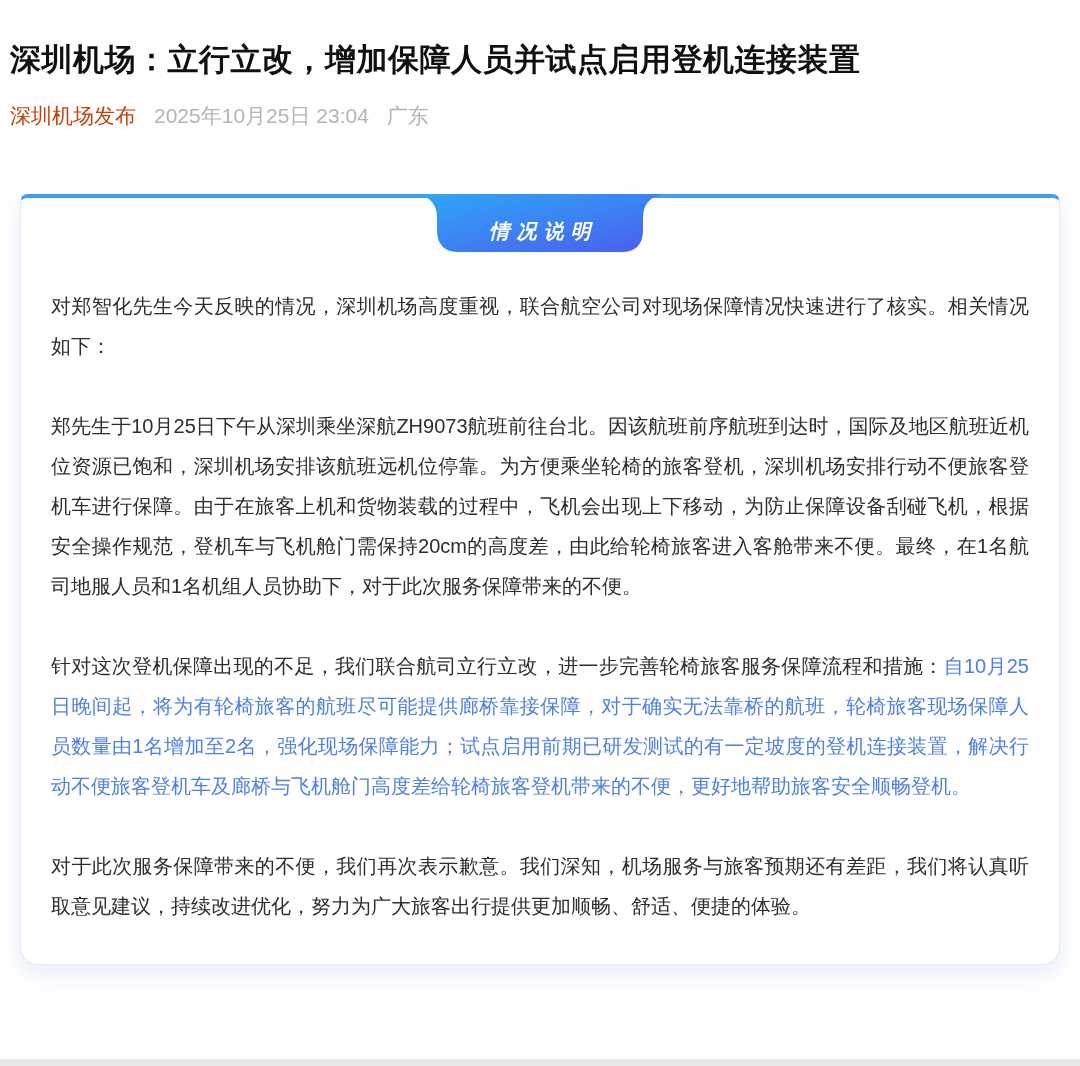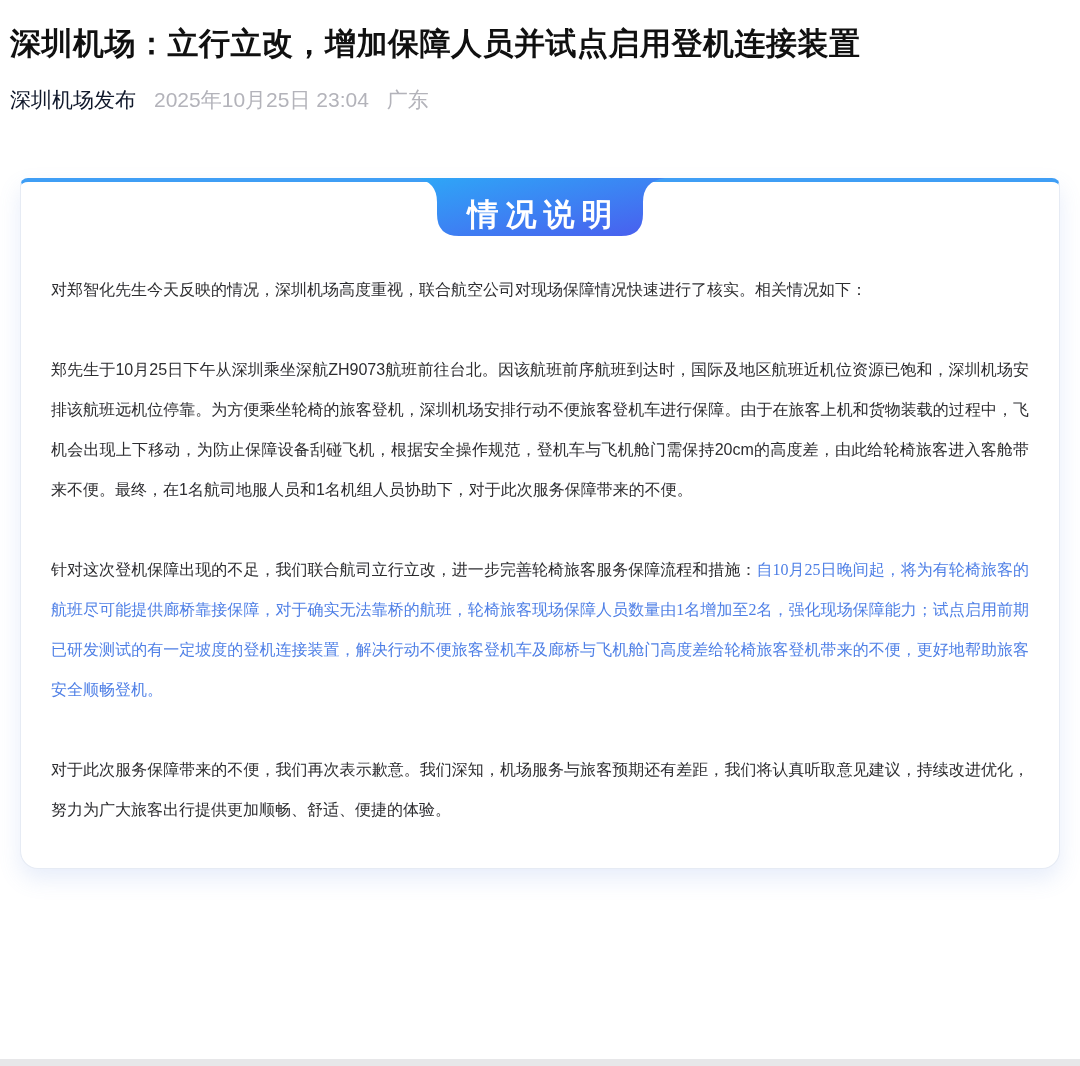--- a/index.html
+++ b/index.html
@@ -5,30 +5,30 @@
   * { box-sizing: border-box; }
   html, body { margin: 0; padding: 0; }
   body {
     width: 1080px; height: 1066px; overflow: hidden;
     background: #ffffff;
     font-family: "Liberation Sans", "DejaVu Sans", sans-serif;
   }
   .page { padding: 16px 10px 0; position: relative; }
 
   .title {
-    margin: 8px 0 0 0;
+    margin: 24px 0 0 0;
     font-size: 31px; line-height: 1.3; font-weight: 700;
     color: #101010; letter-spacing: 0.5px;
   }
   .byline {
     margin-top: 22px;
     display: flex; align-items: baseline; gap: 18px;
     font-size: 21px; color: #b3b3ba;
   }
-  .byline .source { color: #0f172a; cursor: pointer; }
+  .byline .source { color: #c2410c; cursor: pointer; }
 
   .card {
     position: relative;
     margin: 64px 10px 0;
     background: #ffffff;
     border: 1px solid #e6ebf4;
     border-top: 4px solid #3f9ef5;
     border-radius: 8px 8px 18px 18px;
     box-shadow: 0 10px 22px rgba(108, 140, 225, 0.16);
     padding: 88px 30px 38px;
@@ -37,33 +37,33 @@
   .badge {
     position: absolute; top: -4px; left: 50%;
     transform: translateX(-50%);
     width: 250px; height: 58px;
   }
   .badge svg { display: block; width: 100%; height: 100%; }
   .badge-label {
     position: absolute; inset: 0;
     display: flex; align-items: center; justify-content: center;
     padding-top: 16px;
-    color: #ffffff; font-size: 31px; font-weight: 700;
-    letter-spacing: 7px; text-indent: 7px;
+    color: #ffffff; font-size: 20px; font-weight: 700;
+    letter-spacing: 7px; text-indent: 7px; font-style: italic;
   }
 
   .card p {
     margin: 0 0 40px 0;
-    font-size: 16px; line-height: 40px;
+    font-size: 20px; line-height: 40px;
     color: #2d2d30;
     text-align: justify;
     text-justify: inter-ideograph;
   }
   .card p:last-child { margin-bottom: 0; }
-  .highlight { color: #4e7fe6; font-family: Liberation Serif, serif; }
+  .highlight { color: #4e7fe6; }
 
   .bottom-strip {
     position: fixed; left: 0; bottom: 0;
     width: 1080px; height: 7px;
     background: #e7e7e9;
   }
 </style>
 </head>
 <body>
 

